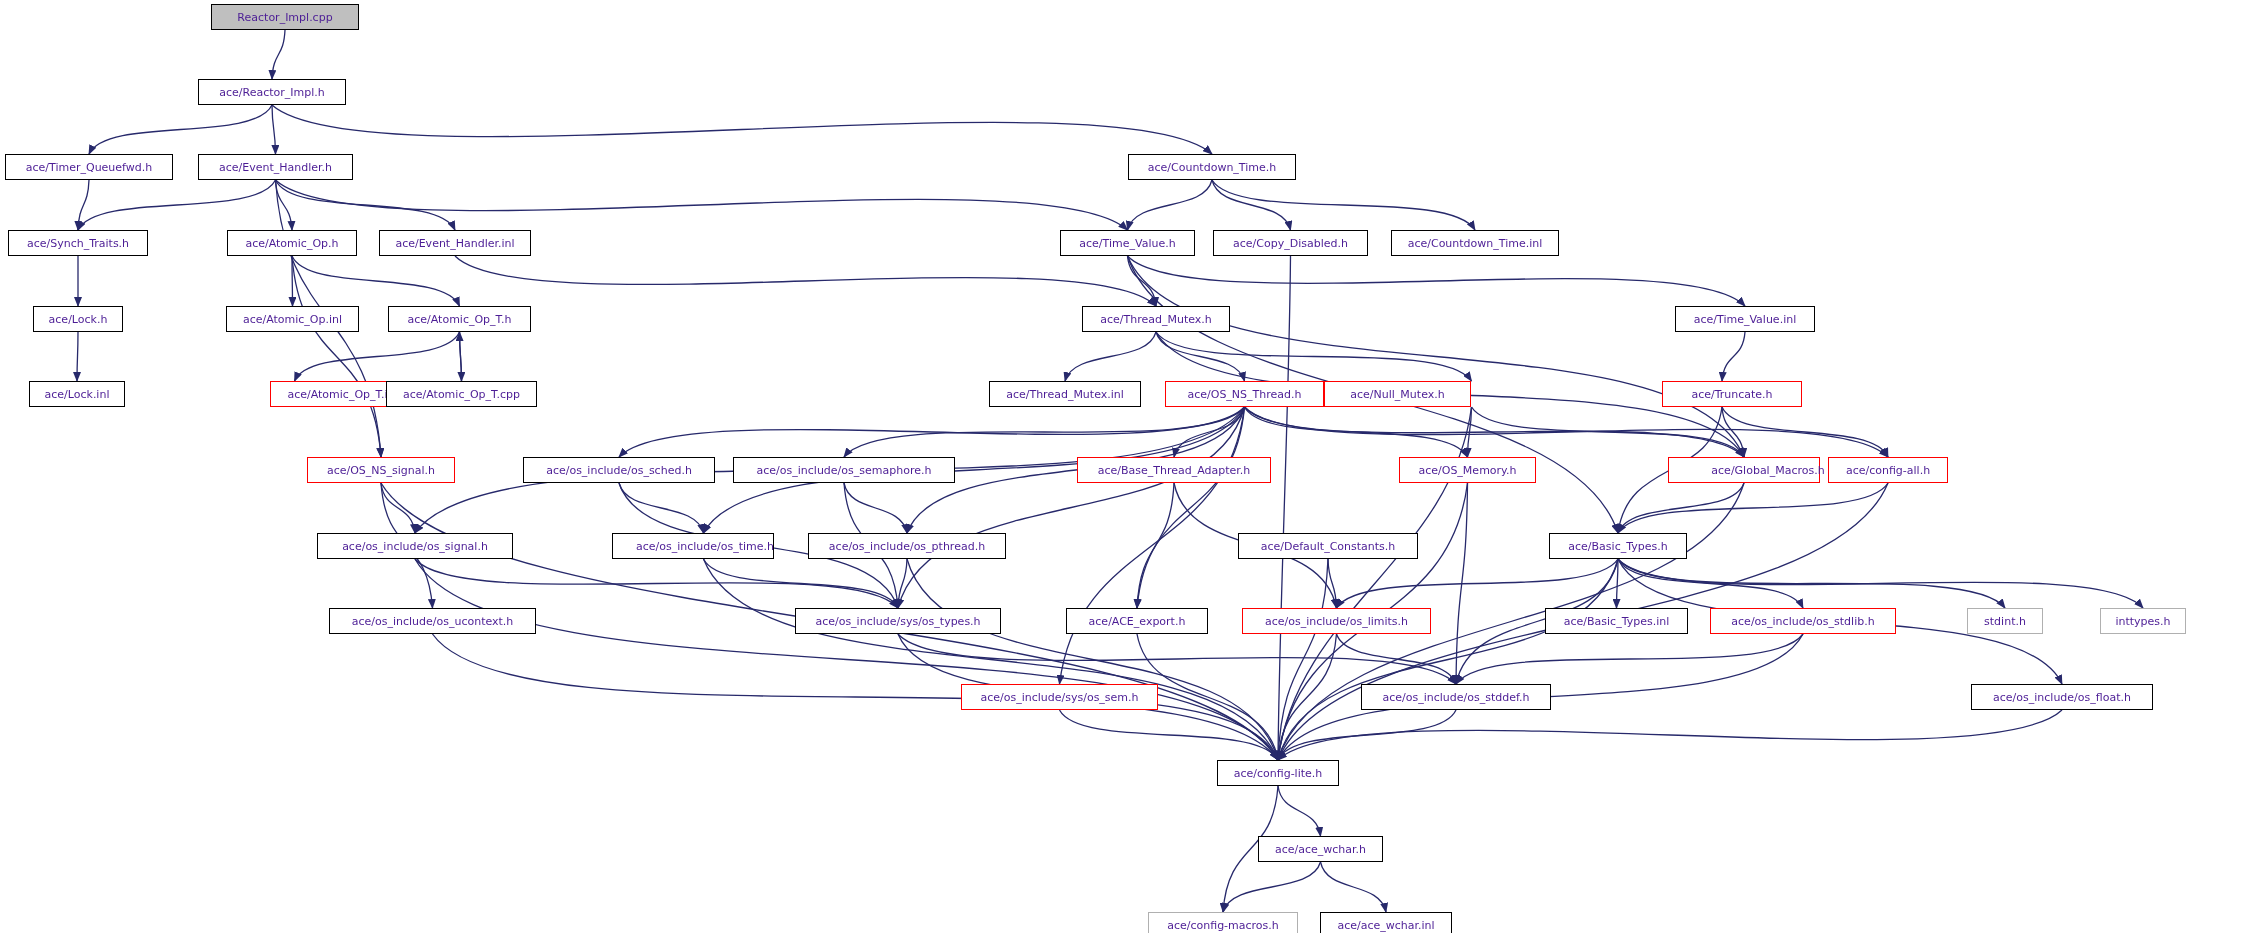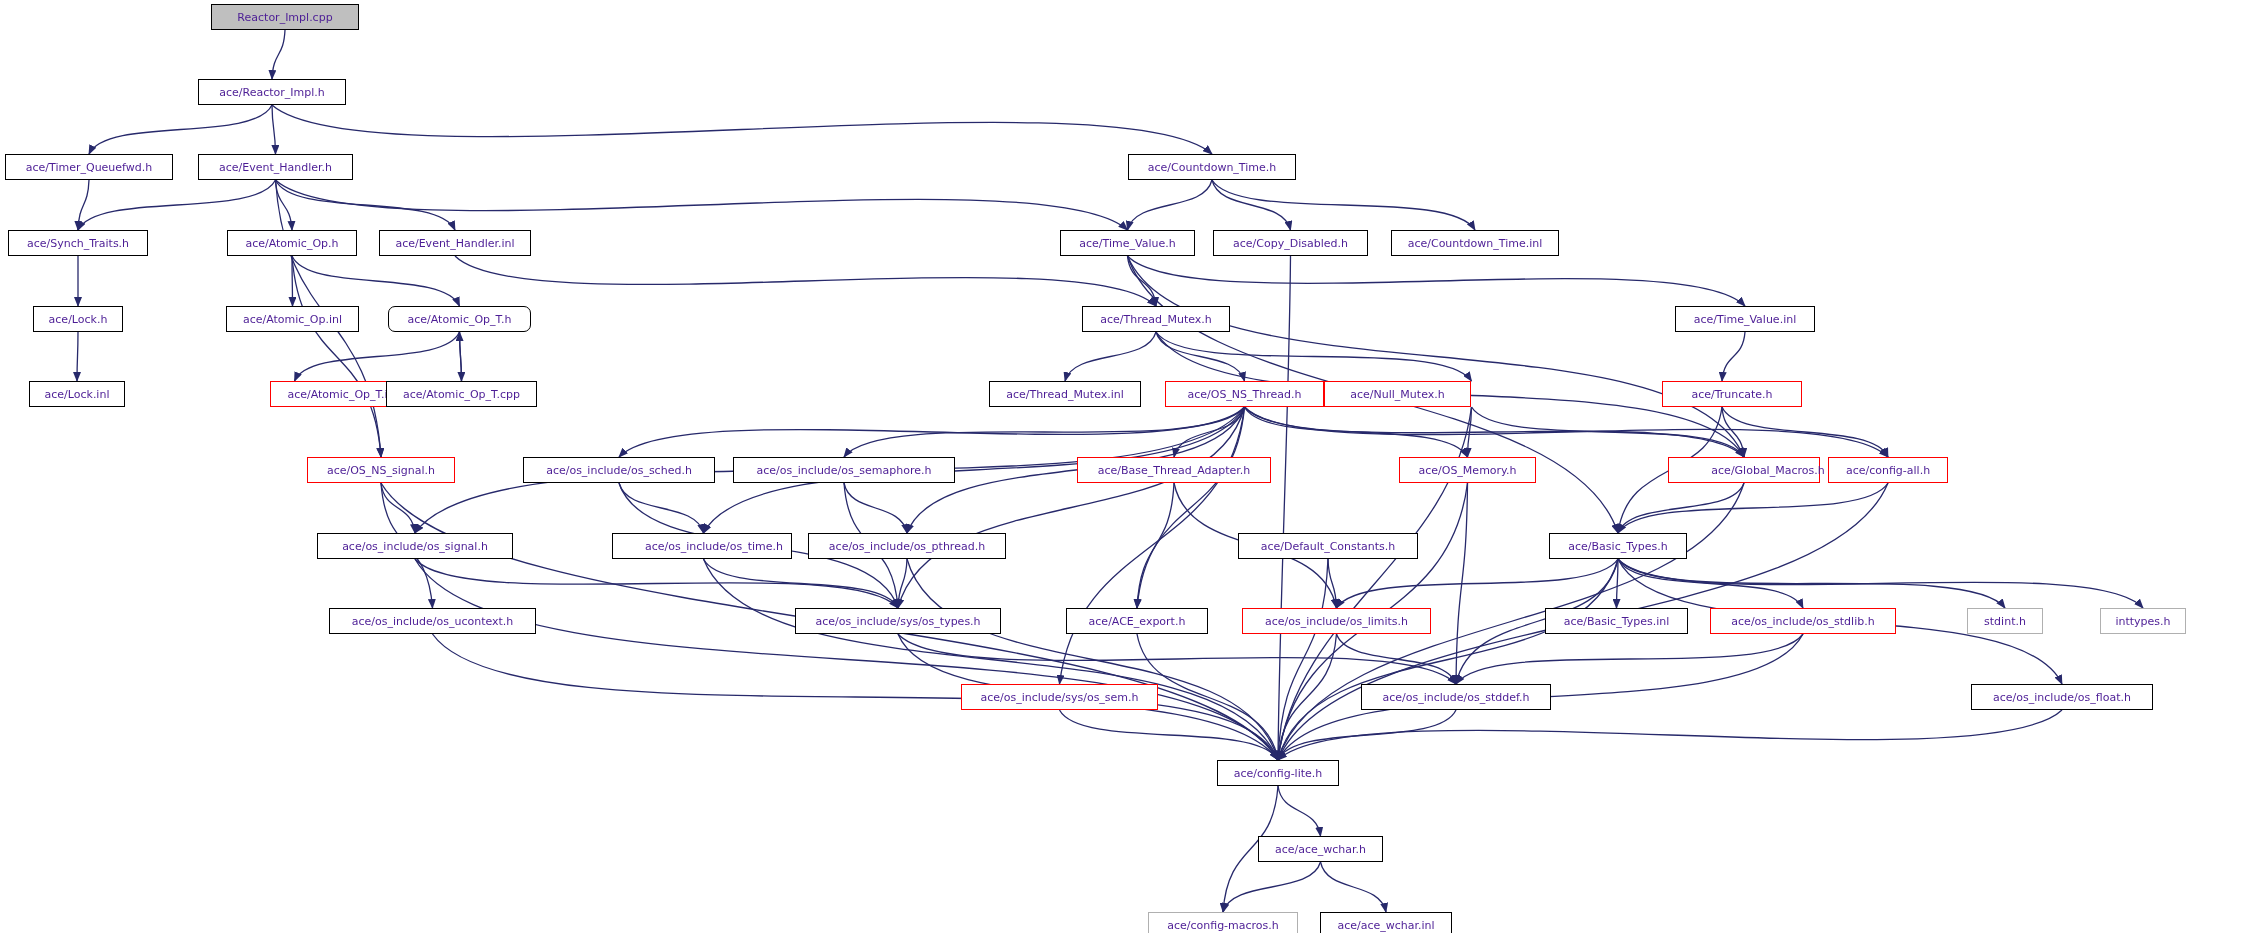--- a/index.html
+++ b/index.html
@@ -172,21 +172,21 @@
       </div>
       <div class="node" style="left: 1391px; top: 230px; width: 168px; height: 26px;">
         <span>ace/Countdown_Time.inl</span>
       </div>
       <div class="node" style="left: 33px; top: 306px; width: 90px; height: 26px;">
         <span>ace/Lock.h</span>
       </div>
       <div class="node" style="left: 226px; top: 306px; width: 133px; height: 26px;">
         <span>ace/Atomic_Op.inl</span>
       </div>
-      <div class="node" style="left: 388px; top: 306px; width: 143px; height: 26px; border-radius: 7px;">
+      <div class="node" style="left: 388px; top: 306px; width: 143px; height: 26px;">
         <span>ace/Atomic_Op_T.h</span>
       </div>
       <div class="node" style="left: 1082px; top: 306px; width: 148px; height: 26px;">
         <span>ace/Thread_Mutex.h</span>
       </div>
       <div class="node" style="left: 1675px; top: 306px; width: 140px; height: 26px;">
         <span>ace/Time_Value.inl</span>
       </div>
       <div class="node" style="left: 29px; top: 381px; width: 96px; height: 26px;">
         <span>ace/Lock.inl</span>
@@ -226,21 +226,21 @@
       </div>
       <div class="node red" style="left: 1668px; top: 457px; width: 152px; height: 26px; padding-left: 48px;">
         <span>ace/Global_Macros.h</span>
       </div>
       <div class="node red" style="left: 1828px; top: 457px; width: 120px; height: 26px; justify-content: center;">
         <span>ace/config-all.h</span>
       </div>
       <div class="node" style="left: 317px; top: 533px; width: 196px; height: 26px;">
         <span>ace/os_include/os_signal.h</span>
       </div>
-      <div class="node" style="left: 612px; top: 533px; width: 180px; height: 26px; padding-left: 24px;">
+      <div class="node" style="left: 612px; top: 533px; width: 162px; height: 26px; padding-left: 24px;">
         <span>ace/os_include/os_time.h</span>
       </div>
       <div class="node" style="left: 808px; top: 533px; width: 198px; height: 26px;">
         <span>ace/os_include/os_pthread.h</span>
       </div>
       <div class="node" style="left: 1238px; top: 533px; width: 180px; height: 26px;">
         <span>ace/Default_Constants.h</span>
       </div>
       <div class="node" style="left: 1549px; top: 533px; width: 138px; height: 26px;">
         <span>ace/Basic_Types.h</span>

